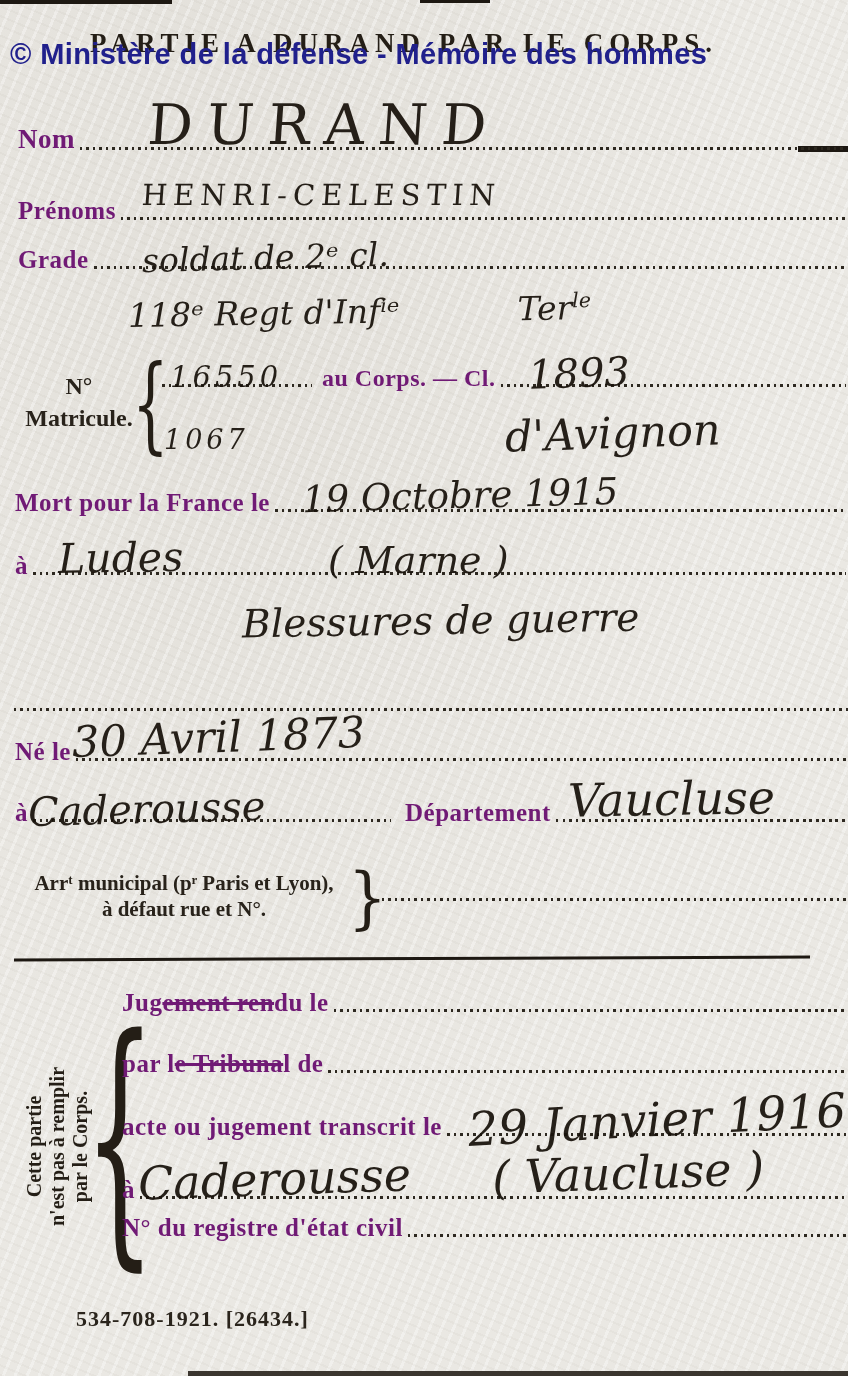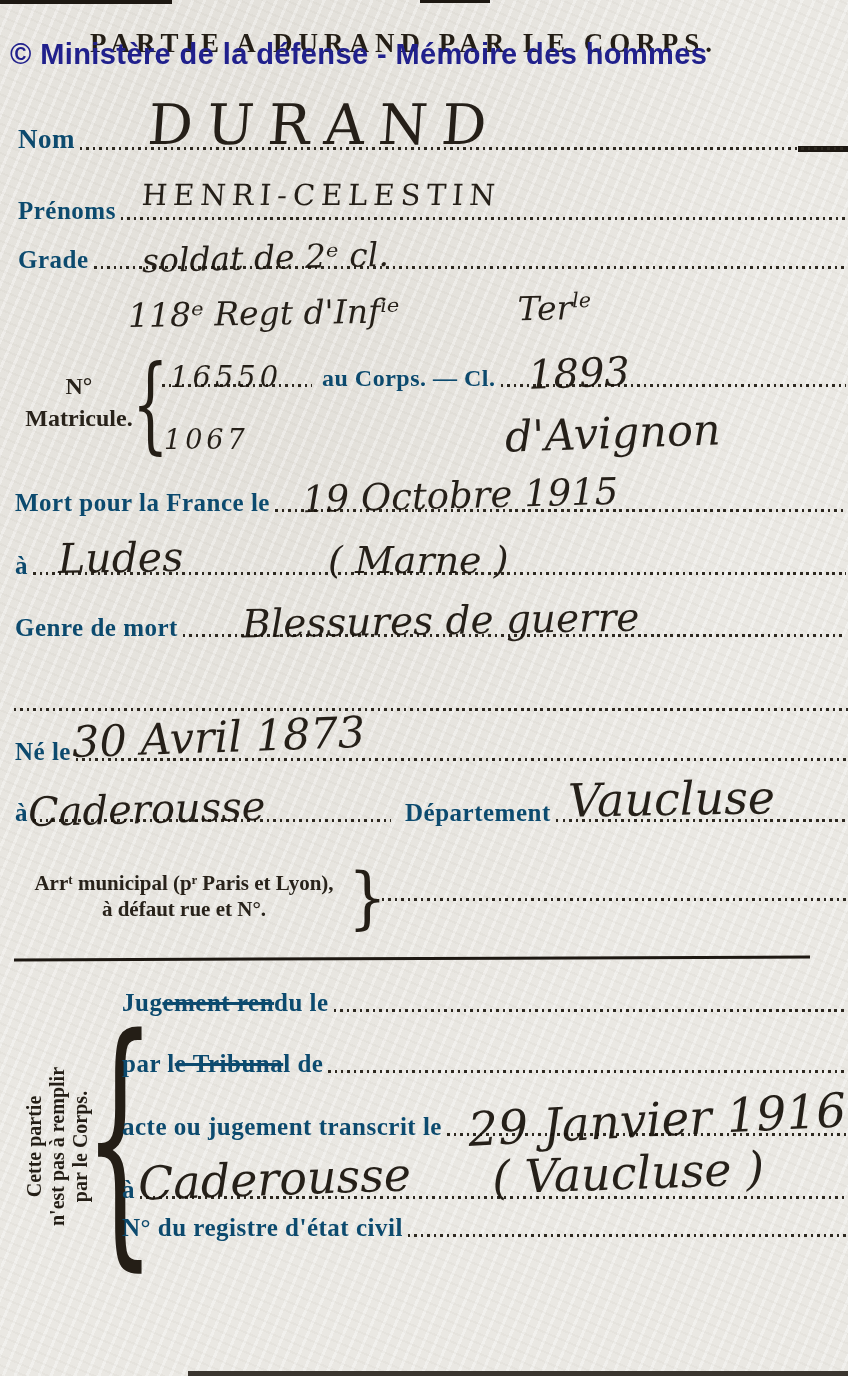--- a/index.html
+++ b/index.html
@@ -11,21 +11,21 @@
   }
   
   .page::before {
     content:""; position:absolute; inset:0; pointer-events:none;
     background:
       repeating-linear-gradient(23deg, rgba(120,110,92,.045) 0 2px, rgba(0,0,0,0) 2px 9px),
       repeating-linear-gradient(113deg, rgba(255,255,255,.35) 0 3px, rgba(0,0,0,0) 3px 11px),
       radial-gradient(ellipse at 30% 20%, rgba(200,195,185,.25), rgba(0,0,0,0) 60%);
   }
   .row { position:absolute; display:flex; align-items:flex-end; }
-  .lbl { font-weight:700; color:#0c4a6e; letter-spacing:.5px; white-space:nowrap;font-family:Liberation Serif, serif; }
+  .lbl { font-weight:700; color:#701a75; letter-spacing:.5px; white-space:nowrap;font-family:Liberation Serif, serif; }
   .dots {
     flex:1 1 auto; height:3px; margin:0 0 5px 5px;
     background-image:repeating-linear-gradient(90deg,#2d2820 0 2.5px, rgba(0,0,0,0) 2.5px 6.5px);
   }
   .dots-fixed { flex:0 0 auto; }
   .dots-abs {
     position:absolute; height:3px;
     background-image:repeating-linear-gradient(90deg,#2d2820 0 2.5px, rgba(0,0,0,0) 2.5px 6.5px);
   }
   .hw {
@@ -123,24 +123,20 @@
   </div>
   <div class="hw" style="left:302px; top:474px; font-size:37px; transform:rotate(-1.5deg);">19 Octobre 1915</div>
 
   <div class="row" style="left:15px; top:552px; right:2px;">
     <span class="lbl" style="font-size:25px;">à</span>
     <span class="dots"></span>
   </div>
   <div class="hw" style="left:58px; top:534px; font-size:41px; transform:rotate(-1deg);">Ludes</div>
   <div class="hw" style="left:328px; top:538px; font-size:38px;">( Marne )</div>
 
-  <div class="row" style="left:15px; top:614px; right:2px;">
-    <span class="lbl" style="font-size:25px;">Genre de mort</span>
-    <span class="dots"></span>
-  </div>
   <div class="hw" style="left:242px; top:598px; font-size:39px; transform:rotate(-1deg);">Blessures de guerre</div>
 
   <div class="dots-abs" style="left:14px; top:708px; right:0;"></div>
 
   <div class="row" style="left:15px; top:738px; right:2px;">
     <span class="lbl" style="font-size:25px;">Né le</span>
     <span class="dots"></span>
   </div>
   <div class="hw" style="left:72px; top:712px; font-size:43px; transform:rotate(-2deg);">30 Avril 1873</div>
 
@@ -190,14 +186,15 @@
     <span class="dots"></span>
   </div>
   <div class="hw" style="left:138px; top:1152px; font-size:46px; transform:rotate(-2deg);">Caderousse</div>
   <div class="hw" style="left:492px; top:1146px; font-size:46px; transform:rotate(-2deg);">( Vaucluse )</div>
 
   <div class="row" style="left:122px; top:1214px; right:2px;">
     <span class="lbl" style="font-size:25px;">N° du registre d'état civil</span>
     <span class="dots"></span>
   </div>
 
+  <div class="footer-ref">534-708-1921. [26434.]</div>
 
 </div>
 
 </body></html>

